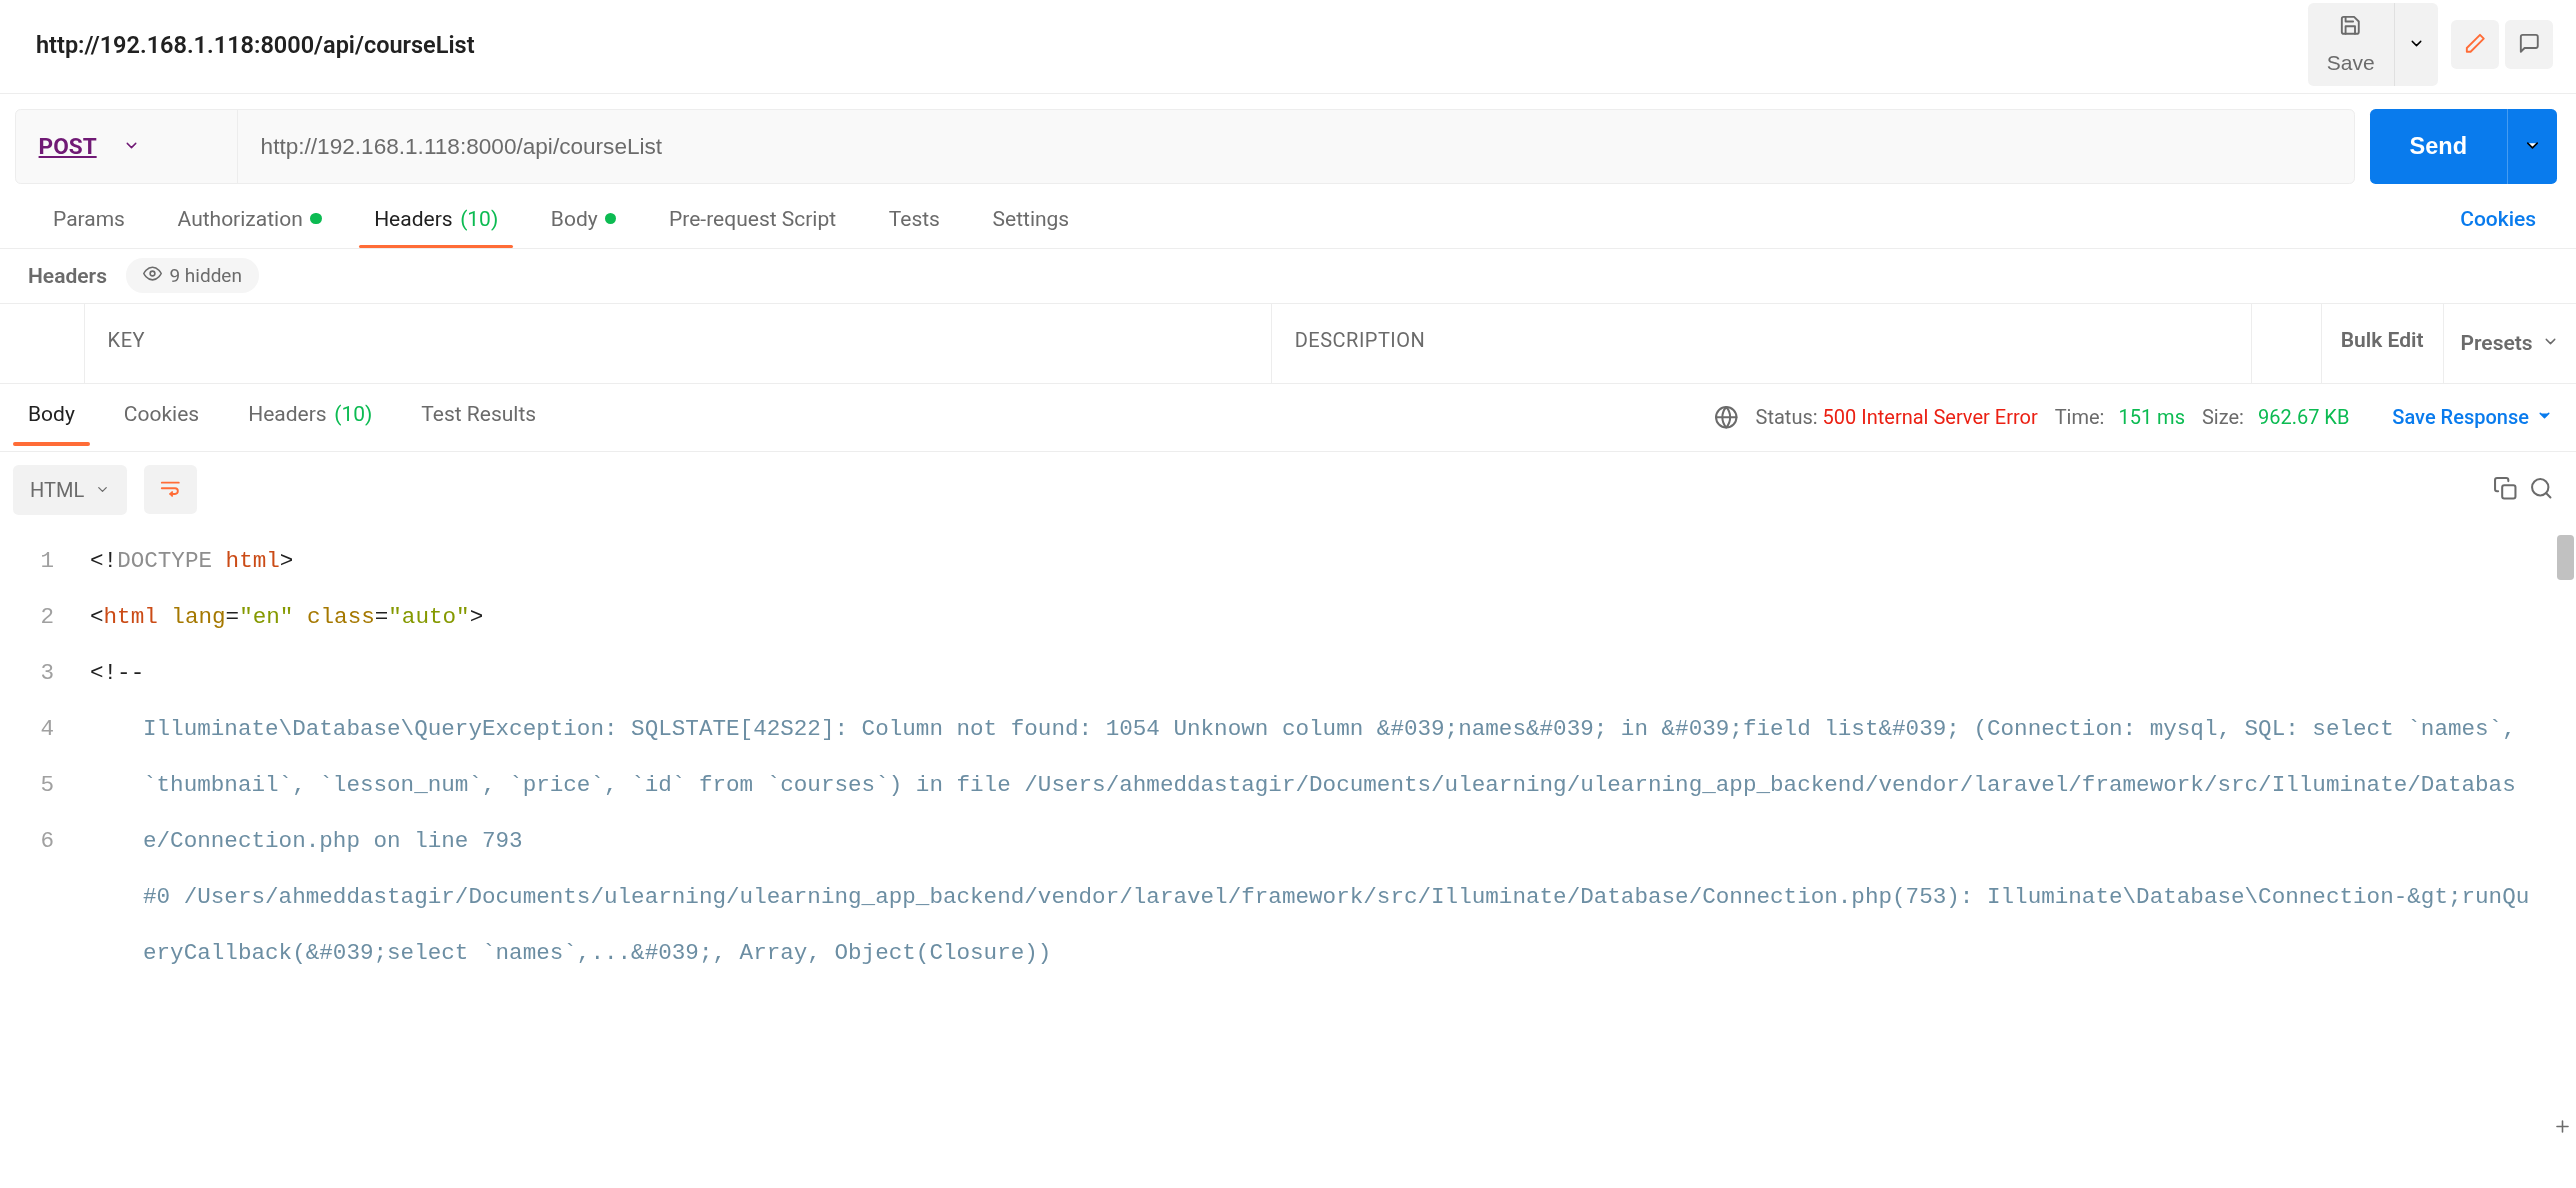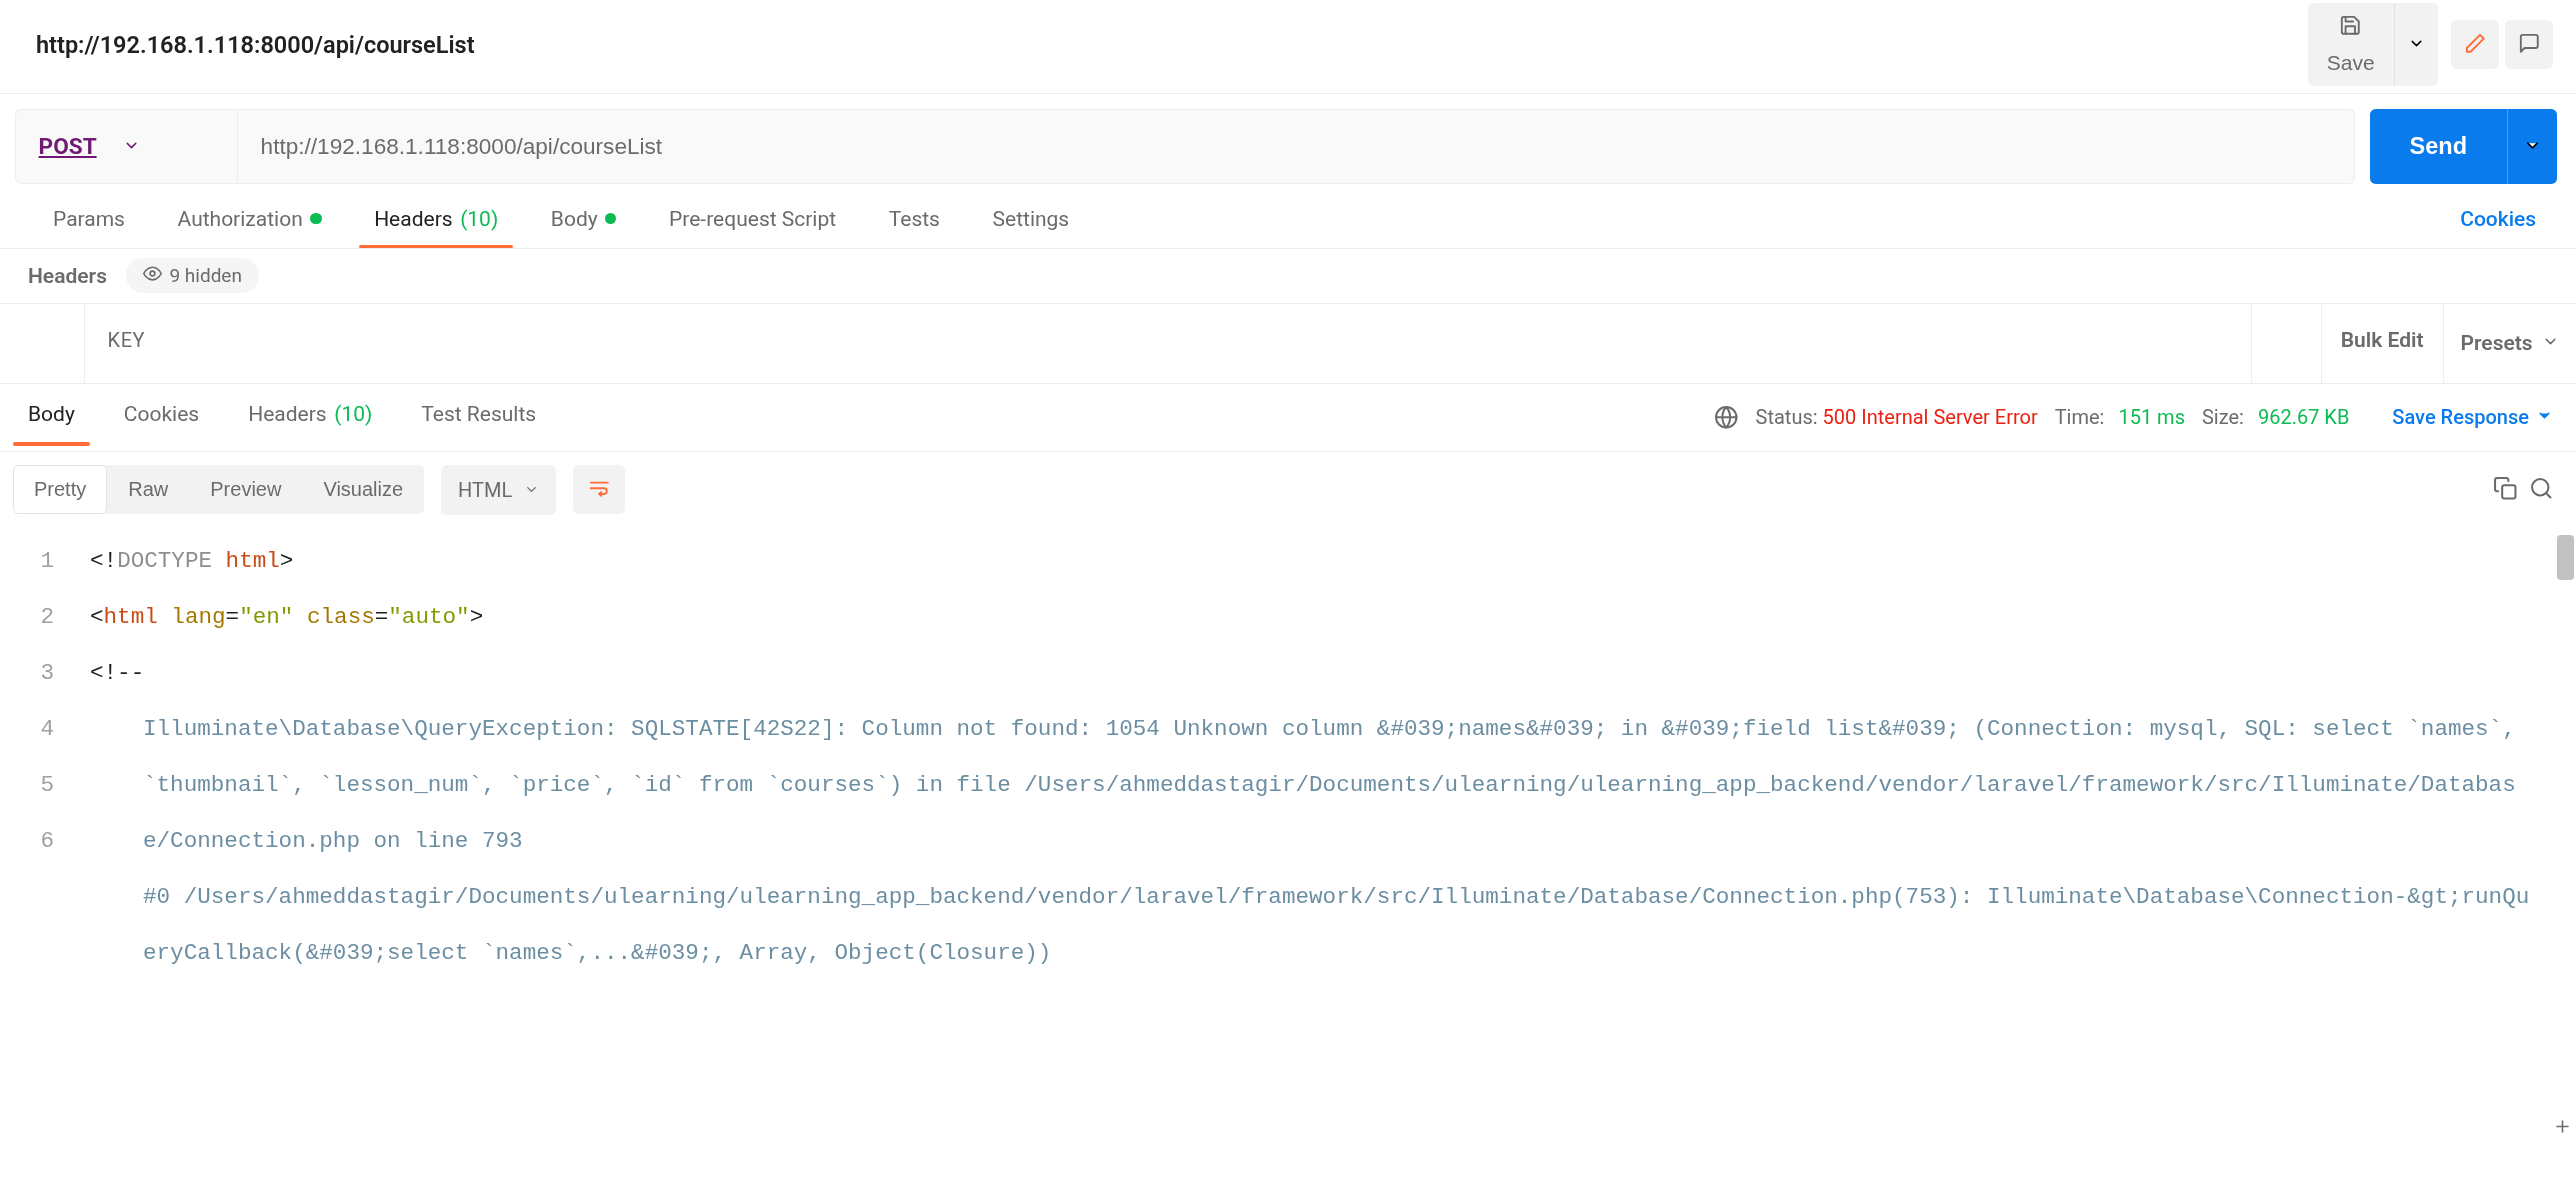--- a/index.html
+++ b/index.html
@@ -176,20 +176,21 @@
           <path d="M1 12s4-8 11-8 11 8 11 8-4 8-11 8S1 12 1 12z"></path>
           <circle cx="12" cy="12" r="3"></circle>
         </svg></span>
     <span>9 hidden</span>
   </span>
 </div>
 
 <div class="req-head-table">
   <div class="col col-chk"></div>
   <div class="col col-key">KEY</div>
+  <div class="col col-desc">DESCRIPTION</div>
   <div class="col-more">
     <span><svg viewBox="0 0 24 24" style="fill:#6b6b6b;stroke:none;">
           <circle cx="5" cy="12" r="2"></circle>
           <circle cx="12" cy="12" r="2"></circle>
           <circle cx="19" cy="12" r="2"></circle>
         </svg></span>
   </div>
   <div class="col-bulk">Bulk Edit</div>
   <div class="col-presets">
     <span>Presets</span>
@@ -232,26 +233,20 @@
     <span class="save-resp">
       <span>Save Response</span>
       <span><svg viewBox="0 0 24 24">
             <polyline points="6 9 12 15 18 9"></polyline>
           </svg></span>
     </span>
   </div>
 </div>
 
 <div class="view-row">
-  <div class="seg">
-    <button class="seg-btn active">Pretty</button>
-    <button class="seg-btn">Raw</button>
-    <button class="seg-btn">Preview</button>
-    <button class="seg-btn">Visualize</button>
-  </div>
   <div class="lang-sel">
     <span>HTML</span>
     <span><svg viewBox="0 0 24 24">
           <polyline points="6 9 12 15 18 9"></polyline>
         </svg></span>
   </div>
   <div class="wrap-btn">
     <span><svg viewBox="0 0 24 24">
           <line x1="3" y1="6" x2="21" y2="6"></line>
           <path d="M3 12h14a3 3 0 0 1 0 6h-5"></path>

